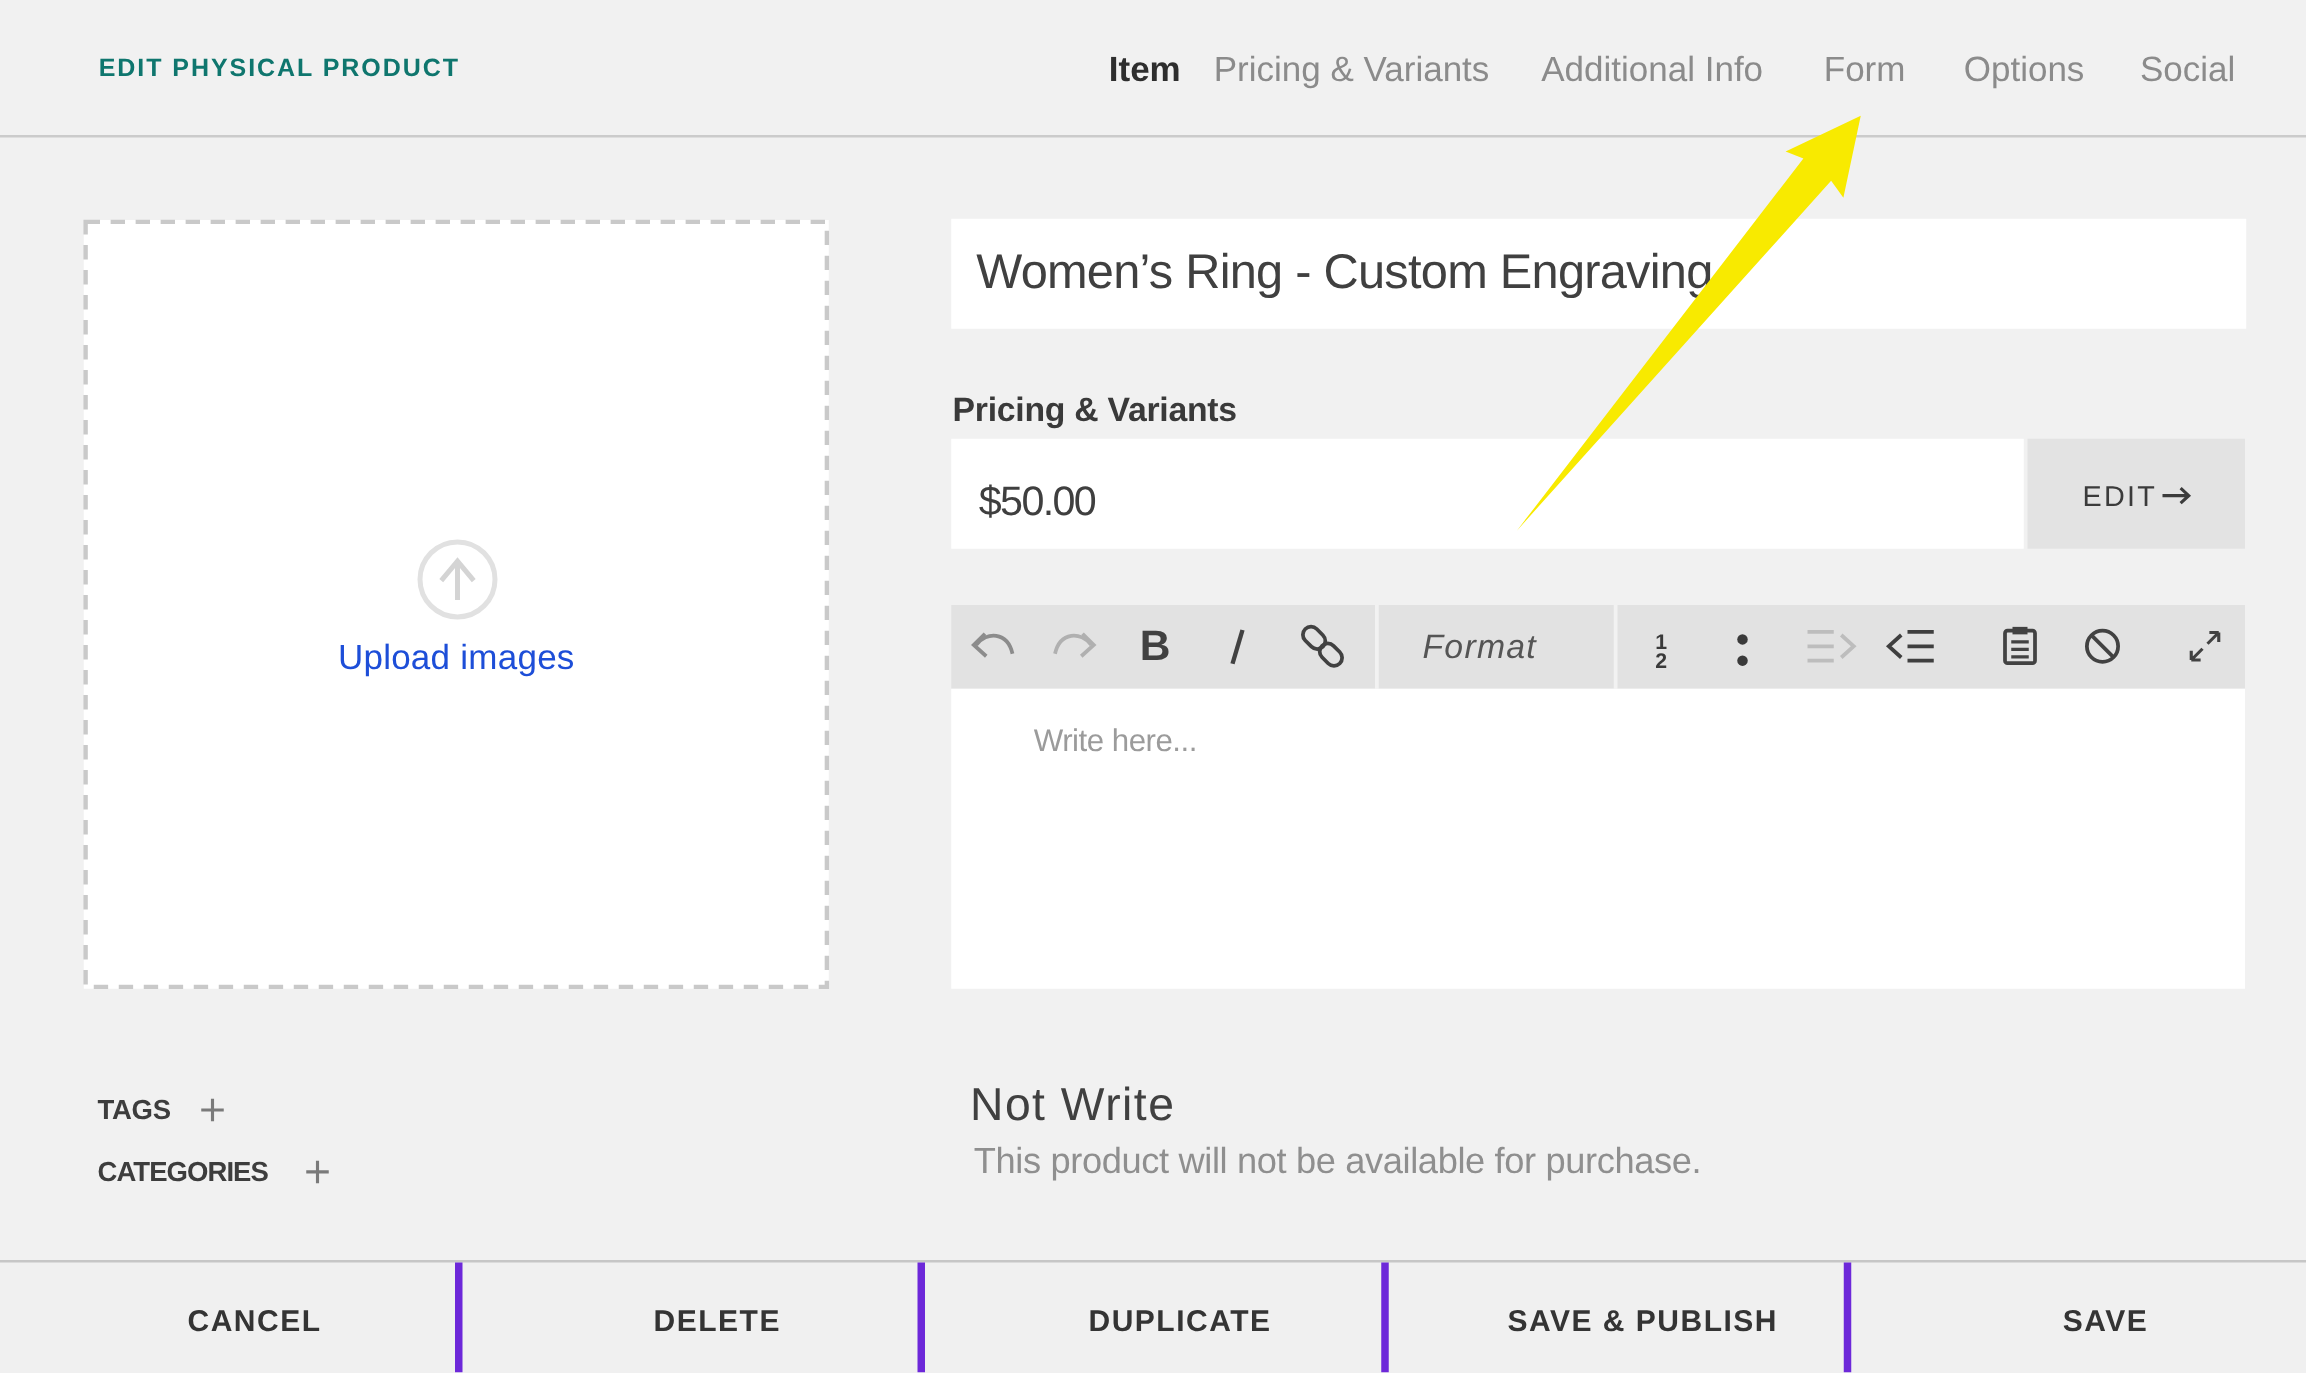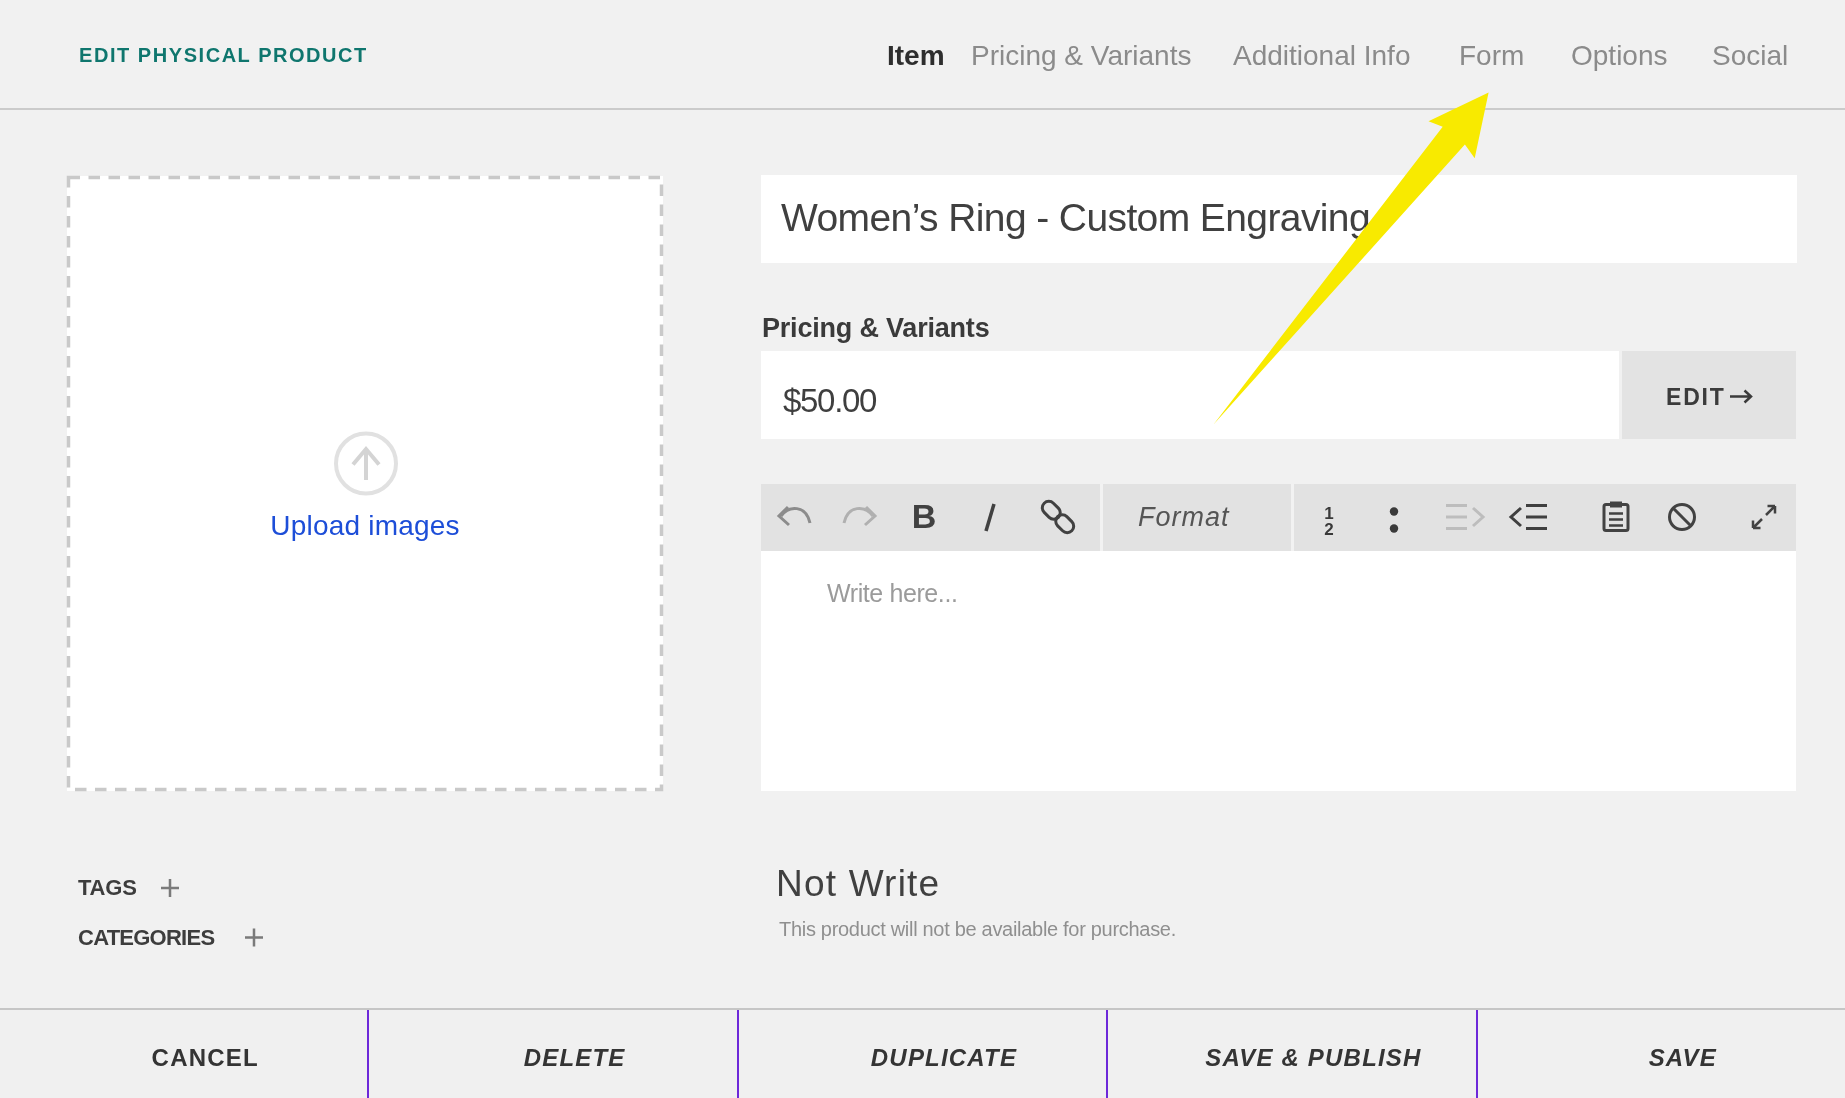--- a/index.html
+++ b/index.html
@@ -17,24 +17,24 @@
   .price-input { left:761px; top:351px; width:858px; height:88px; }
   .price-text { left:783px; top:384px; font-size:33px; line-height:33px; color:#3f3f3f; letter-spacing:-1.3px; }
   .edit-btn { left:1622px; top:351px; width:174px; height:88px; background:#e3e3e3; }
   .toolbar { left:761px; top:484px; width:1035px; height:67px; background:#e2e2e2; }
   .tb-sep { top:484px; width:3px; height:67px; background:#f2f2f2; }
   .editor-body { left:761px; top:551px; width:1035px; height:240px; }
   .write-here { left:827px; top:581px; font-size:25px; line-height:25px; color:#9b9b9b; letter-spacing:-0.4px; }
   .tags-label { left:78px; top:877px; font-size:22px; line-height:22px; font-weight:700; letter-spacing:-0.2px; color:#3d3d3d; }
   .cats-label { left:78px; top:926.5px; font-size:22px; line-height:22px; font-weight:700; letter-spacing:-0.75px; color:#3d3d3d; }
   .not-listed { left:776px; top:865px; font-size:37px; line-height:37px; color:#404040; letter-spacing:1.2px; }
-  .nl-sub { left:779px; top:915px; font-size:20px; line-height:28px; color:#8f8f8f; letter-spacing:-0.3px; }
+  .nl-sub { left:779px; top:915px; font-size:29px; line-height:28px; color:#8f8f8f; letter-spacing:-0.3px; }
   .bottom-bar { left:0; top:1008px; width:1845px; height:90px; background:#f0f0f0; border-top:2px solid #c6c6c6; display:flex; }
   .bb-cell { flex:1; display:flex; align-items:center; justify-content:center; padding-top:8px; font-size:24px; font-weight:700; letter-spacing:1.2px; color:#343434;padding-left:43px; }
-  .bb-cell + .bb-cell { border-left:2px solid #6d28d9;font-style:italic; }
+  .bb-cell + .bb-cell { border-left:6px solid #6d28d9; }
   svg { position:absolute; left:0; top:0; }
 </style>
 </head>
 <body>
 
   <div class="abs hdr-title">EDIT PHYSICAL PRODUCT</div>
   <div class="abs tab active" style="left:867px;">Item</div>
   <div class="abs tab" style="left:971px;">Pricing &amp; Variants</div>
   <div class="abs tab" style="left:1233px;">Additional Info</div>
   <div class="abs tab" style="left:1459px;">Form</div>
@@ -46,21 +46,21 @@
 
   <div class="abs box-white title-input"></div>
   <div class="abs title-text">Women’s Ring - Custom Engraving</div>
 
   <div class="abs" style="left:67px; top:511.5px; width:596px; text-align:center; font-size:28px; line-height:28px; color:#1d4ed8; letter-spacing:0.2px;">Upload images</div>
 
   <div class="abs pv-label">Pricing &amp; Variants</div>
   <div class="abs box-white price-input"></div>
   <div class="abs price-text">$50.00</div>
   <div class="abs edit-btn"></div>
-  <div class="abs" style="left:1666px; top:385.5px; font-size:23px; line-height:23px; font-weight:700; letter-spacing:1.8px; color:#3b3b3b;">EDIT</div>
+  <div class="abs" style="left:1666px; top:385.5px; font-size:23px; line-height:23px; font-weight:400; letter-spacing:1.8px; color:#3b3b3b;">EDIT</div>
 
   <div class="abs toolbar"></div>
   <div class="abs tb-sep" style="left:1100px;"></div>
   <div class="abs tb-sep" style="left:1291px;"></div>
   <div class="abs box-white editor-body"></div>
   <div class="abs write-here">Write here...</div>
   <div class="abs" style="left:1138px; top:504px; font-size:27px; line-height:27px; font-style:italic; color:#555555; letter-spacing:1px;">Format</div>
 
   <div class="abs tags-label">TAGS</div>
   <div class="abs cats-label">CATEGORIES</div>

